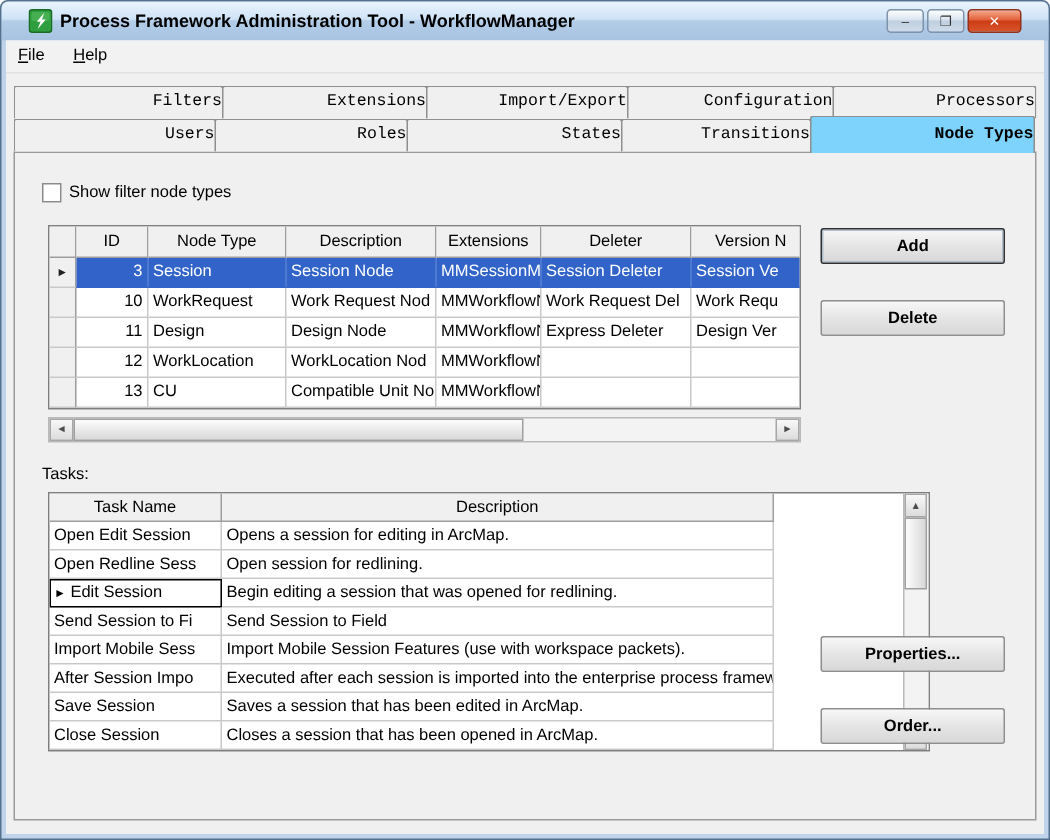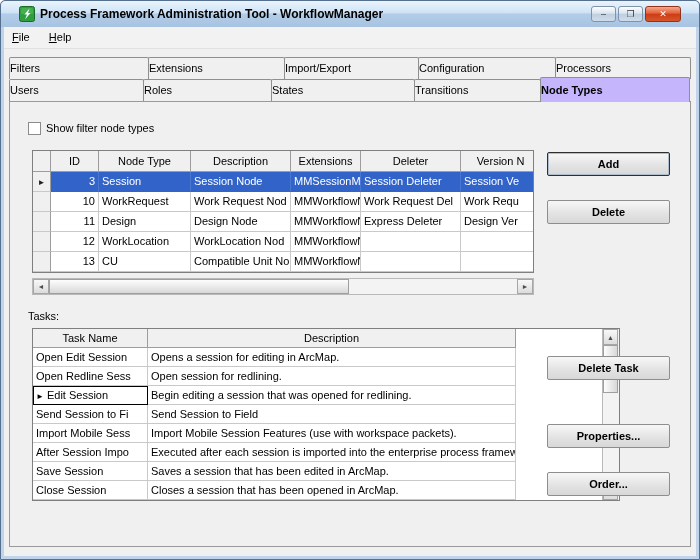--- a/index.html
+++ b/index.html
@@ -42,25 +42,25 @@
   .menubar { position:absolute; left:0; top:0; right:0; height:22px; background:#f2f2f2; border-bottom:1px solid #e1e1e1; }
   .menu-item { display:inline-block; padding:4px 8px 3px 8px; cursor:default; }
   .menu-item::first-letter { text-decoration:underline; }
 
   
   .tabrow { position:absolute; left:5px; width:684px; display:flex; }
   .tabrow1 { top:30px; height:22px; }
   .tabrow2 { top:52px; height:22px; z-index:5; }
   .tab {
     flex:none; height:100%; border:1px solid #8f8f8f; border-bottom:none;
-    border-radius:2px 2px 0 0; background:#f0f0f0; text-align:left;
-    padding-top:4px; margin-right:-1px; white-space:nowrap; overflow:hidden;
+    border-radius:2px 2px 0 0; background:#f0f0f0; text-align:right;
+    padding-top:4px; margin-right:-1px; white-space:nowrap; overflow:hidden;font-family:Liberation Mono, monospace;
   }
   .tab.selected {
-    font-weight:bold; background:#c4b5fd; position:relative;
+    font-weight:bold; background:#7dd3fc; position:relative;
     margin-top:-2px; height:25px; padding-top:6px; z-index:6;
   }
 
   
   .panel {
     position:absolute; left:5px; right:5px; top:74px; bottom:9px;
     background:#f0f0f0; border:1px solid #9a9a9a; z-index:1;
   }
 
   
@@ -297,19 +297,18 @@
         </div>
 
         <div class="vscroll">
           <div class="sbtn"><span>▲</span></div>
           <div class="sthumb-v"></div>
           <div class="strack"></div>
           <div class="sbtn"><span>▼</span></div>
         </div>
       </div>
 
-      <div class="btn b-deletetask">Delete Task</div>
       <div class="btn b-properties">Properties...</div>
       <div class="btn b-order">Order...</div>
 
     </div>
   </div>
 </div>
 
 </body></html>

